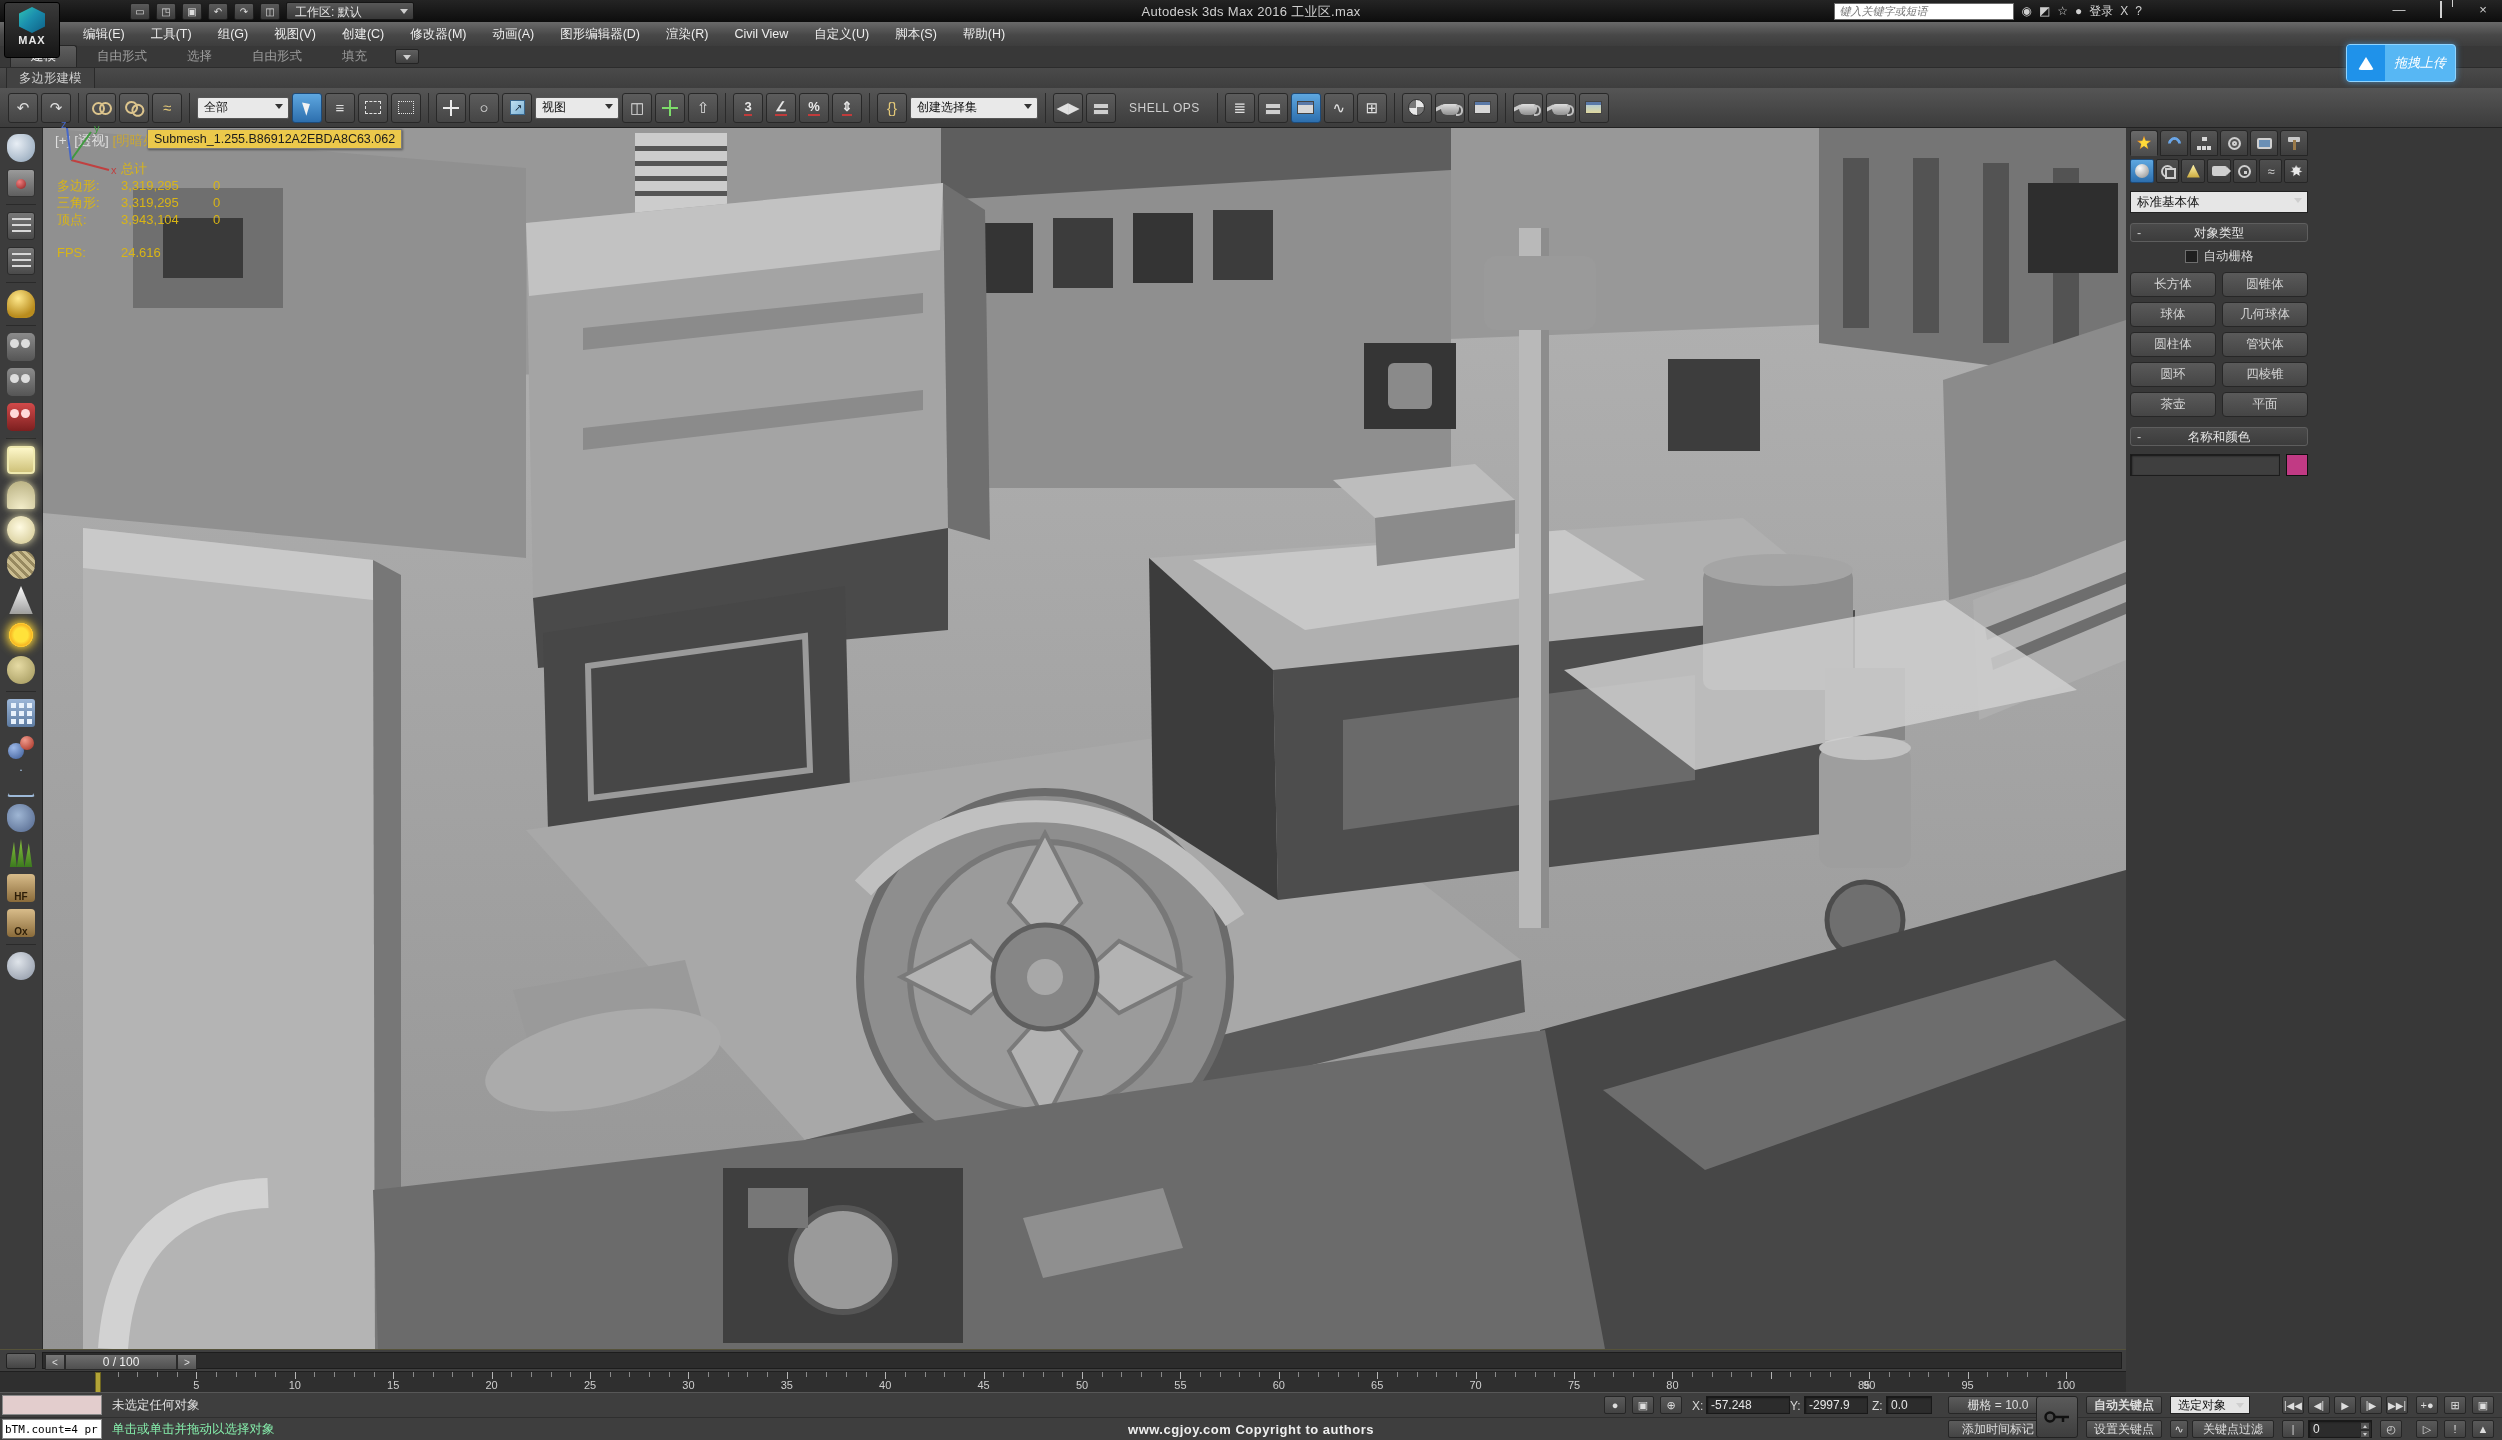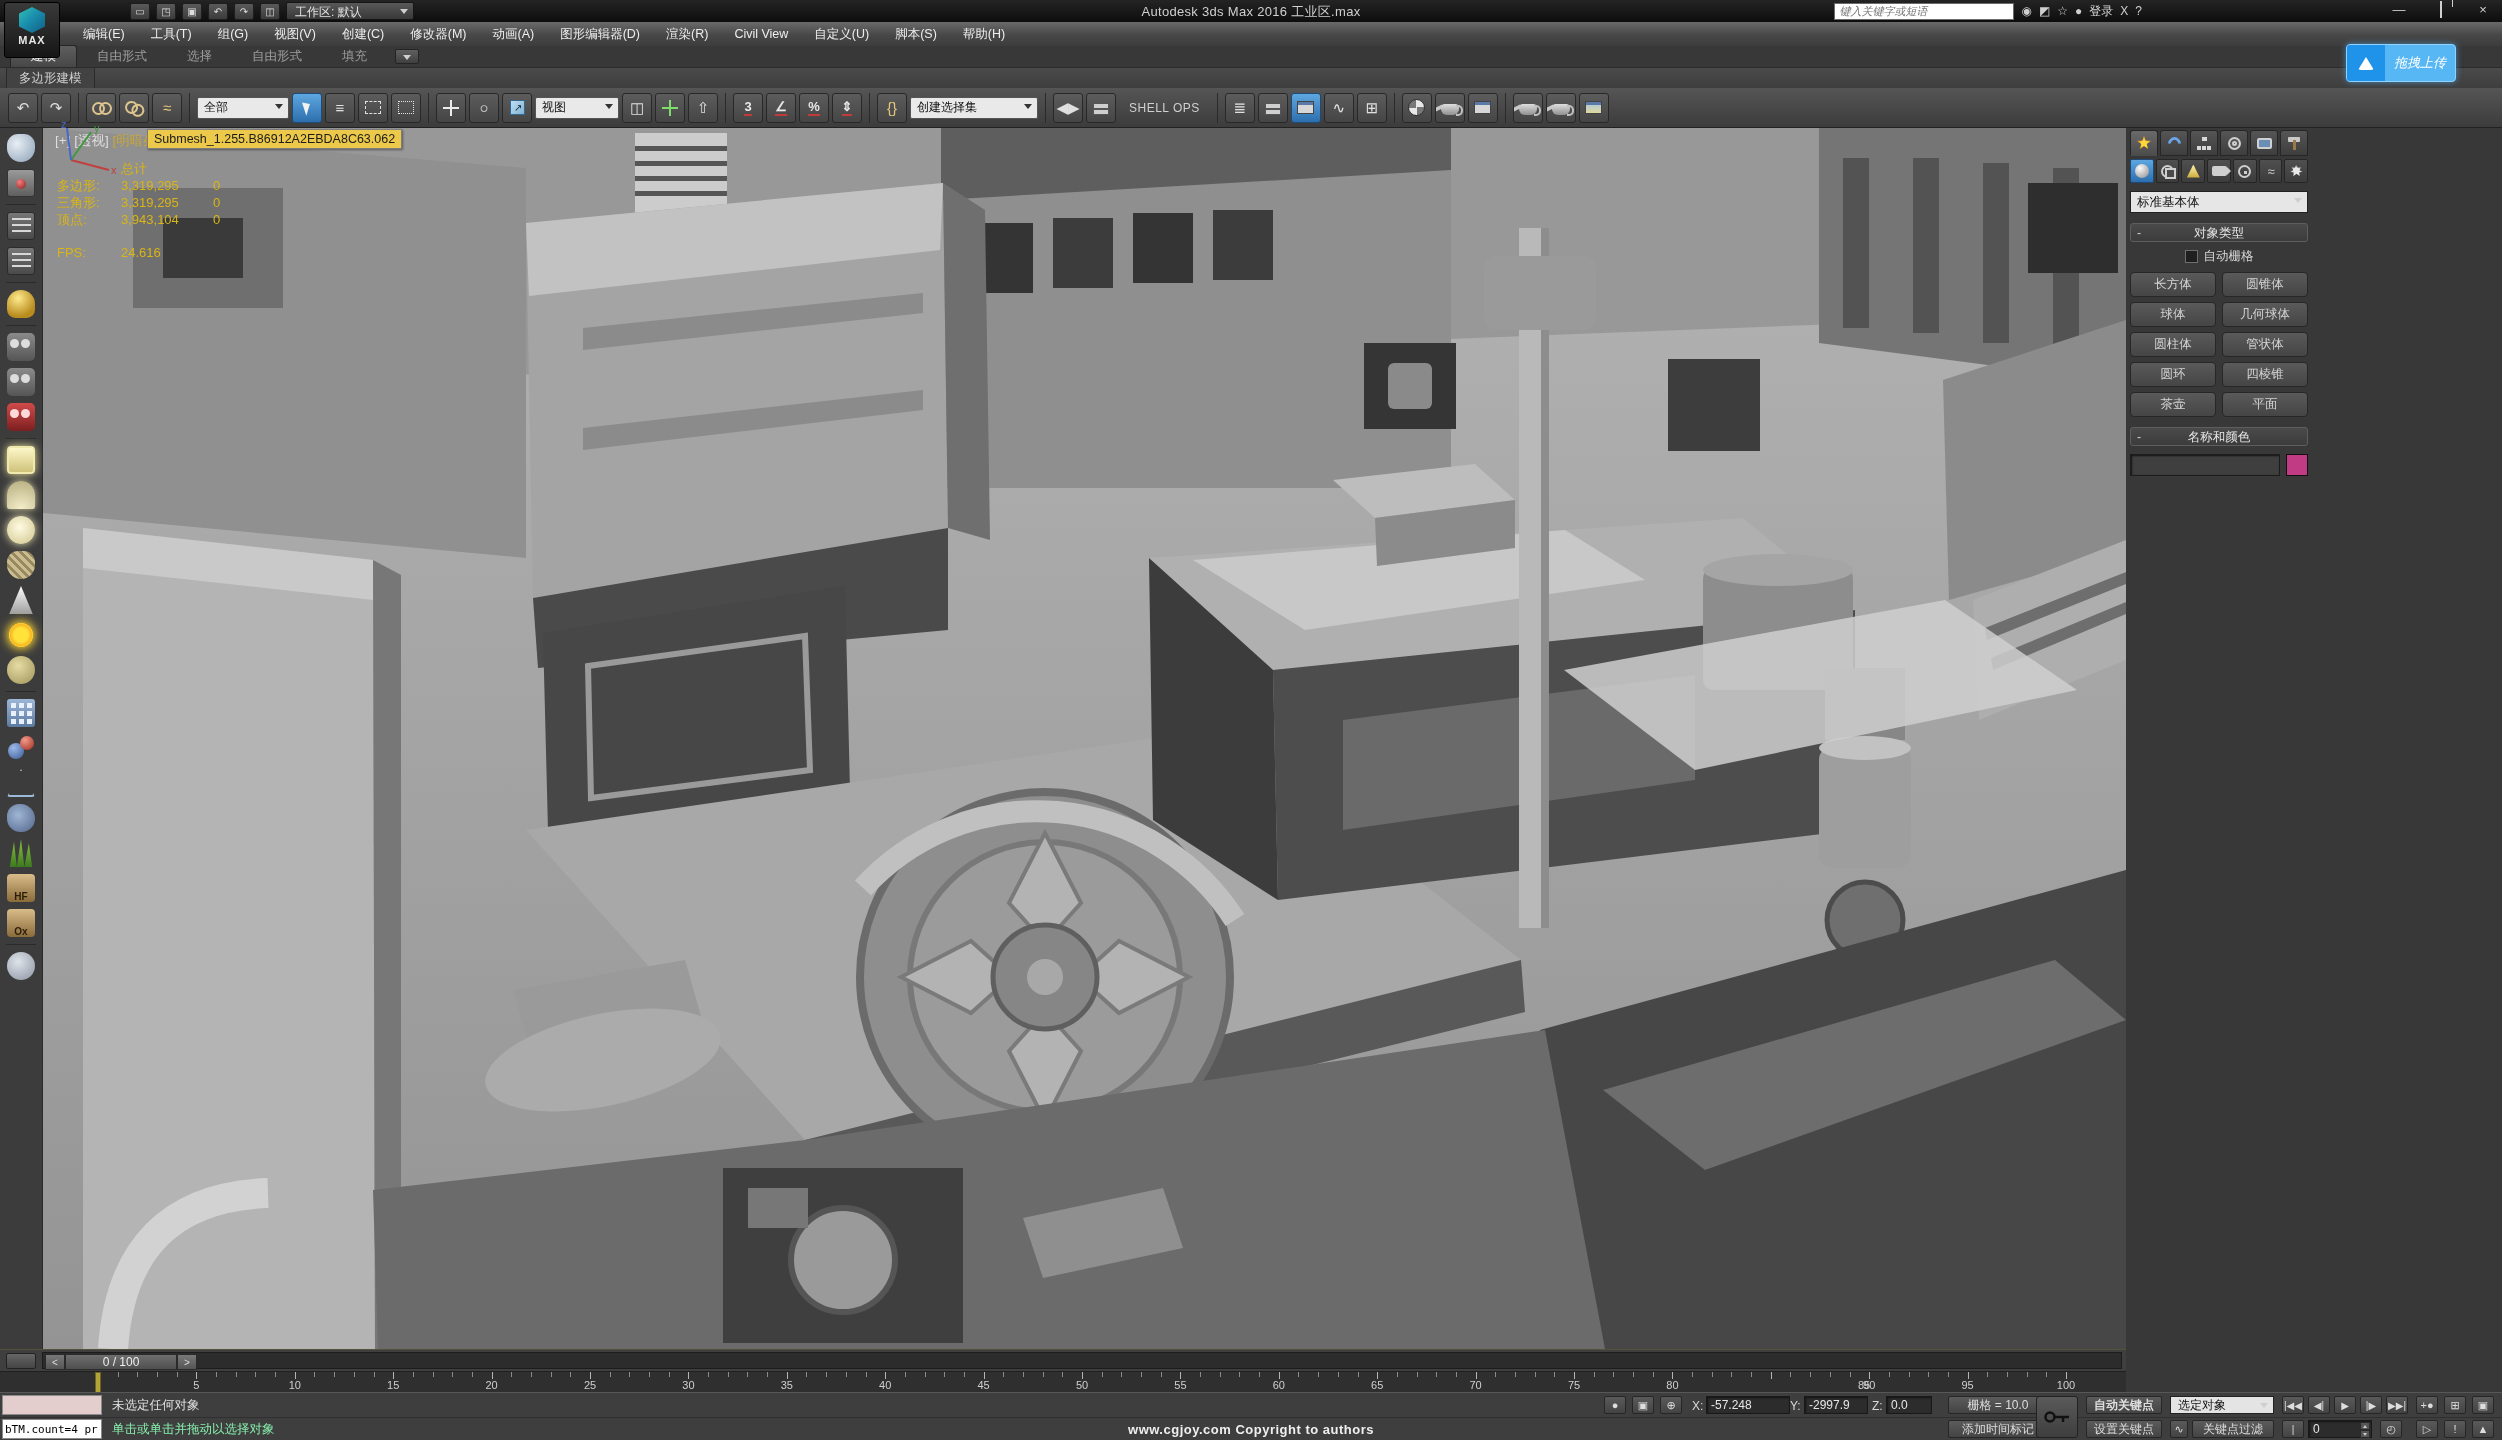--- a/index.html
+++ b/index.html
@@ -819,21 +819,21 @@
     <div class="sb-btn" style="left:1948px; top:27px; width:100px; line-height:17px;">添加时间标记</div>
     <div id="key-btn">
       <svg width="26" height="16">
         <circle cx="6" cy="8" r="4.5" fill="none" stroke="#111" stroke-width="2.5"></circle>
         <line x1="10" y1="8" x2="25" y2="8" stroke="#111" stroke-width="2.5"></line>
         <line x1="19" y1="8" x2="19" y2="13" stroke="#111" stroke-width="2.5"></line>
       </svg>
     </div>
     <div class="sb-btn" style="left:2086px; top:3px; width:76px; line-height:17px;font-weight:bold;">自动关键点</div>
     <div class="sb-btn" style="left:2086px; top:27px; width:76px; line-height:17px;">设置关键点</div>
-    <div class="sb-dd" style="left:2170px; top:3px; width:104px;padding-left:7px;">
+    <div class="sb-dd" style="left:2170px; top:3px; width:80px;padding-left:7px;">
       <span>选定对象</span>
       <span class="dd-caret" style="top:6px;"></span>
     </div>
     <div class="sb-ico" style="left:2170px; top:27px; width:18px;">∿</div>
     <div class="sb-btn" style="left:2192px; top:27px; width:82px; line-height:17px;">关键点过滤器...</div>
     <div class="sb-ico pb" style="left:2282px; top:3px;">|◀◀</div>
     <div class="sb-ico pb" style="left:2308px; top:3px;">◀|</div>
     <div class="sb-ico pb" style="left:2334px; top:3px;">▶</div>
     <div class="sb-ico pb" style="left:2360px; top:3px;">|▶</div>
     <div class="sb-ico pb" style="left:2386px; top:3px;">▶▶|</div>

